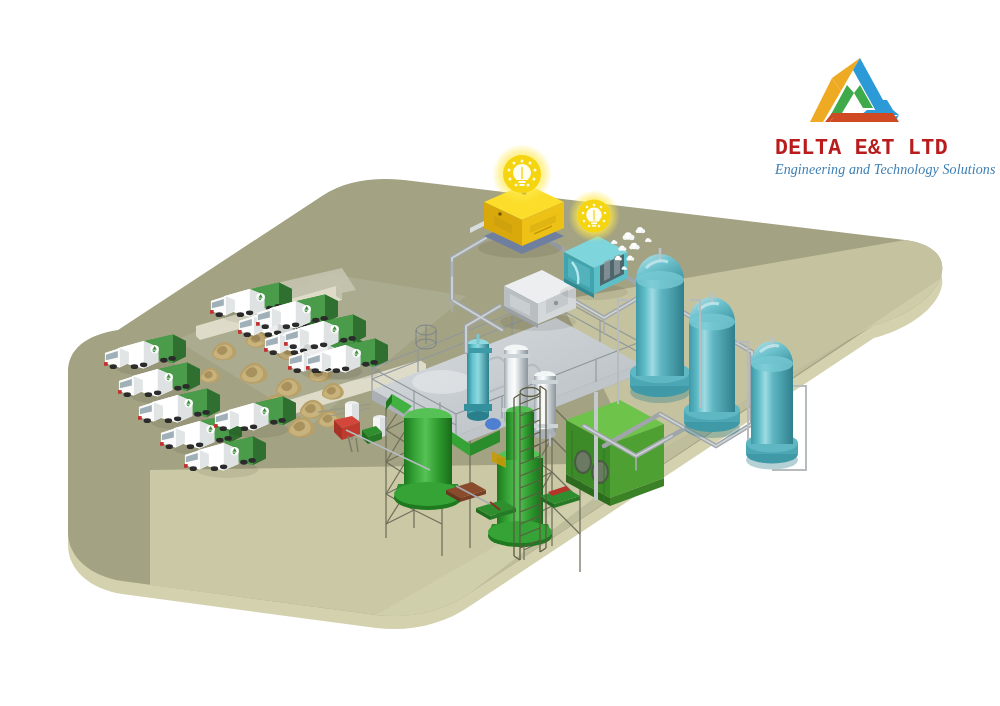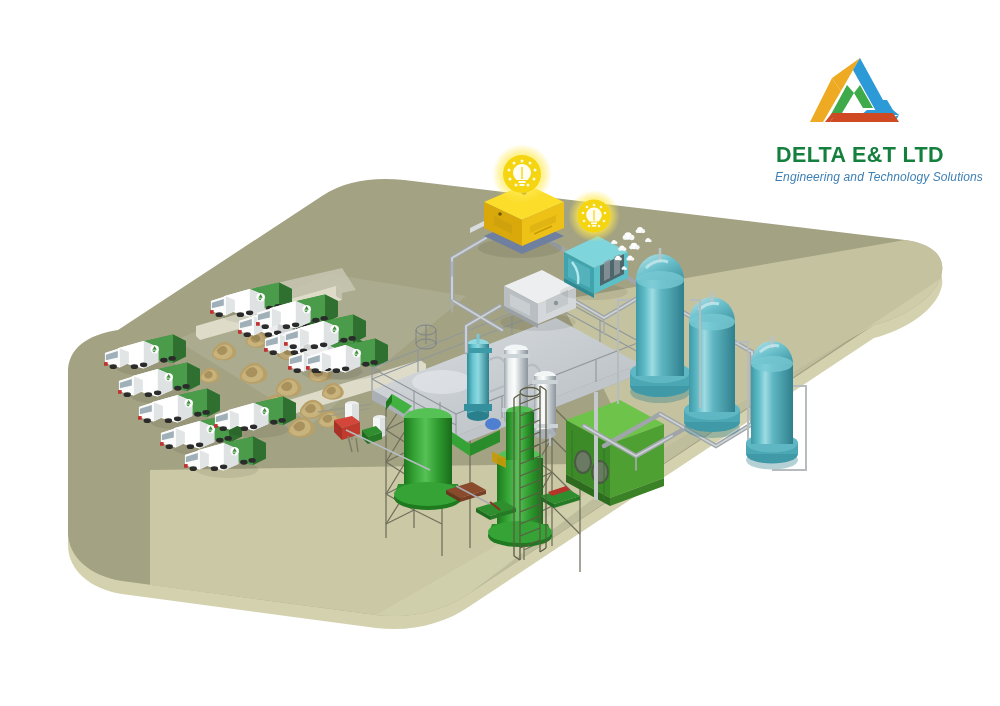--- a/index.html
+++ b/index.html
@@ -11,27 +11,27 @@
   #stage{position:absolute;left:0;top:0;width:1000px;height:706px;background:#ffffff;}
   #scene{position:absolute;left:0;top:0;width:1000px;height:706px;}
 
   
   #logo{
     position:absolute;left:775px;top:52px;width:170px;height:115px;
     text-align:center;
   }
   #logo-mark{width:170px;height:78px;display:block;}
   #logo-name{
-    font-family:Liberation Sans, sans-serif;
+    font-family:Liberation Mono, monospace;
     font-weight:bold;font-size:21.5px;letter-spacing:0.4px;
-    color:#15803d;margin-top:13px;white-space:nowrap;
+    color:#b91c1c;margin-top:6px;white-space:nowrap;
   }
   #logo-tagline{
-    font-family:Liberation Sans, sans-serif;
-    font-style:italic;font-size:12px;letter-spacing:0.1px;
+    font-family:Liberation Serif, serif;
+    font-style:italic;font-size:14px;letter-spacing:0.1px;
     color:#3d7fb5;margin-top:2px;white-space:nowrap;
   }
 </style>
 </head>
 <body>
 
 <div id="stage">
 
   <svg id="scene" viewBox="0 0 1000 706">
     <defs>

